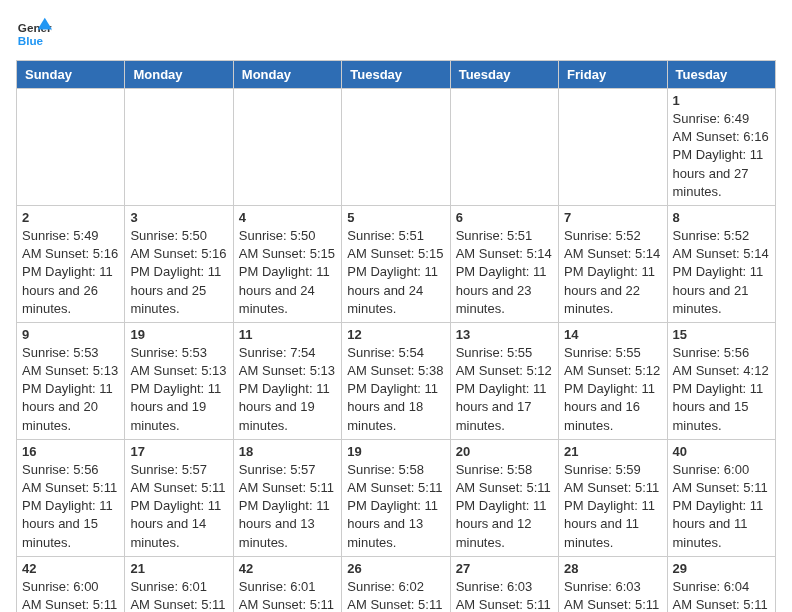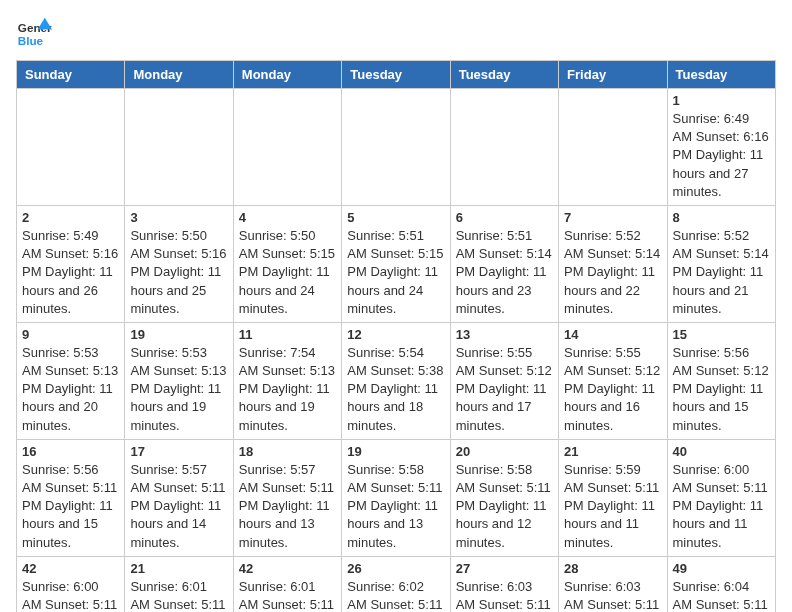--- a/index.html
+++ b/index.html
@@ -231,21 +231,21 @@
             <span class="day-number">14</span>
             <span class="day-info">Sunrise: 5:55 AM
 Sunset: 5:12 PM
 Daylight: 11 hours and 16 minutes.</span>
           </div>
         </td>
         <td>
           <div class="cell-content">
             <span class="day-number">15</span>
             <span class="day-info">Sunrise: 5:56 AM
-Sunset: 5:12 PM
+Sunset: 4:12 PM
 Daylight: 11 hours and 15 minutes.</span>
           </div>
         </td>
       </tr>
       <tr>
         <td>
           <div class="cell-content">
             <span class="day-number">16</span>
             <span class="day-info">Sunrise: 5:56 AM
 Sunset: 5:11 PM
@@ -345,21 +345,21 @@
         <td>
           <div class="cell-content">
             <span class="day-number">28</span>
             <span class="day-info">Sunrise: 6:03 AM
 Sunset: 5:11 PM
 Daylight: 11 hours and 7 minutes.</span>
           </div>
         </td>
         <td>
           <div class="cell-content">
-            <span class="day-number">49</span>
+            <span class="day-number">29</span>
             <span class="day-info">Sunrise: 6:04 AM
 Sunset: 5:11 PM
 Daylight: 11 hours and 6 minutes.</span>
           </div>
         </td>
       </tr>
       <tr>
         <td>
           <div class="cell-content">
             <span class="day-number">30</span>

